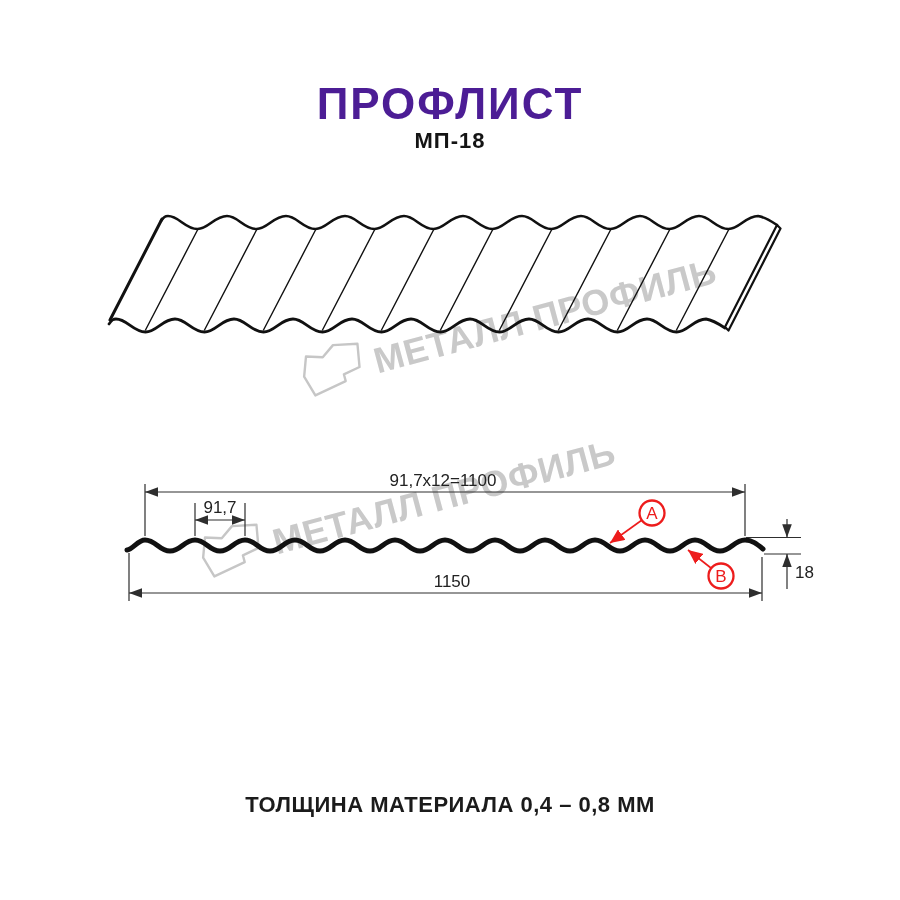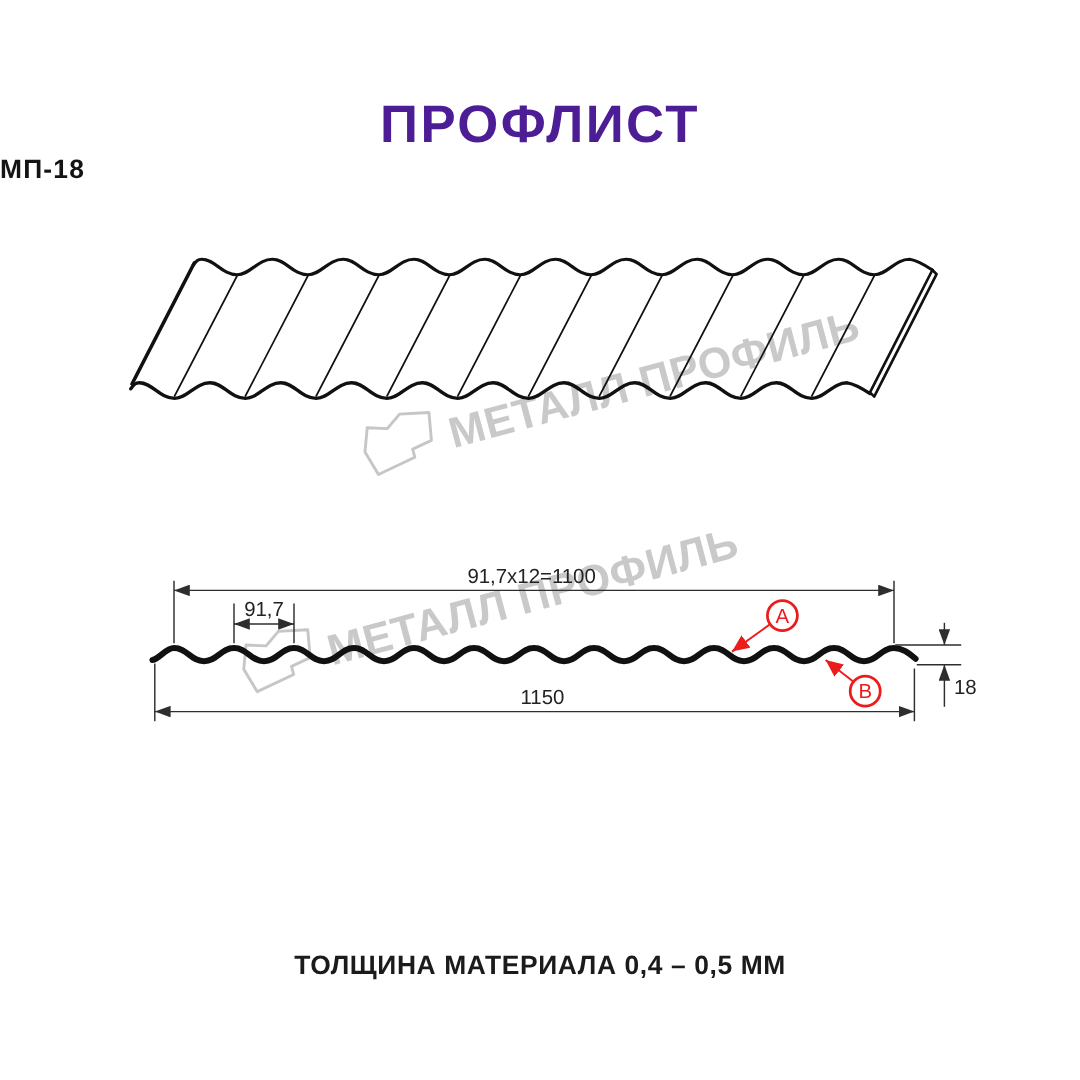--- a/index.html
+++ b/index.html
@@ -1,20 +1,20 @@
 <!DOCTYPE html>
 <html><head>
 <meta charset="utf-8">
 <style>
   html,body{margin:0;padding:0;background:#fff}
   body{width:900px;height:900px;position:relative;overflow:hidden;
        font-family:"Liberation Sans",sans-serif;color:#111}
   .title{position:absolute;top:80px;left:0;width:900px;text-align:center;
          font-size:44px;font-weight:800;letter-spacing:2px;color:#4c1d95;line-height:1.1}
-  .subtitle{position:absolute;top:128px;left:0;width:900px;text-align:left;
+  .subtitle{position:absolute;top:128px;left:0;width:900px;text-align:center;
             font-size:22px;font-weight:600;letter-spacing:1px;color:#141414}
   .footer-note{position:absolute;top:792px;left:0;width:900px;text-align:center;
                font-size:22px;font-weight:700;letter-spacing:.5px;color:#1b1b1b}
   svg.drawing{position:absolute;left:0;top:0}
   svg text{font-family:"Liberation Sans",sans-serif}
   .dim-text{fill:#222;font-size:17px}
   .wm-text{fill:#c9c9c9;font-size:36px;font-weight:700;letter-spacing:.5px}
   .callout-text{fill:#ed1c1c;font-size:17px}
 </style>
 </head>
@@ -130,13 +130,13 @@
     </g>
 
     <g stroke="#ed1c1c" fill="none">
       <line x1="711" y1="568" x2="688" y2="550" stroke-width="1.6" marker-end="url(#redArr)"></line>
       <circle cx="721" cy="576" r="12.5" stroke-width="2.3"></circle>
       <text class="callout-text" x="721" y="582" text-anchor="middle" stroke="none">B</text>
     </g>
   </g>
 </svg>
 
-<div class="footer-note">ТОЛЩИНА МАТЕРИАЛА 0,4 – 0,5 ММ</div>
+<div class="footer-note">ТОЛЩИНА МАТЕРИАЛА 0,4 – 0,8 ММ</div>
 
 </body></html>

